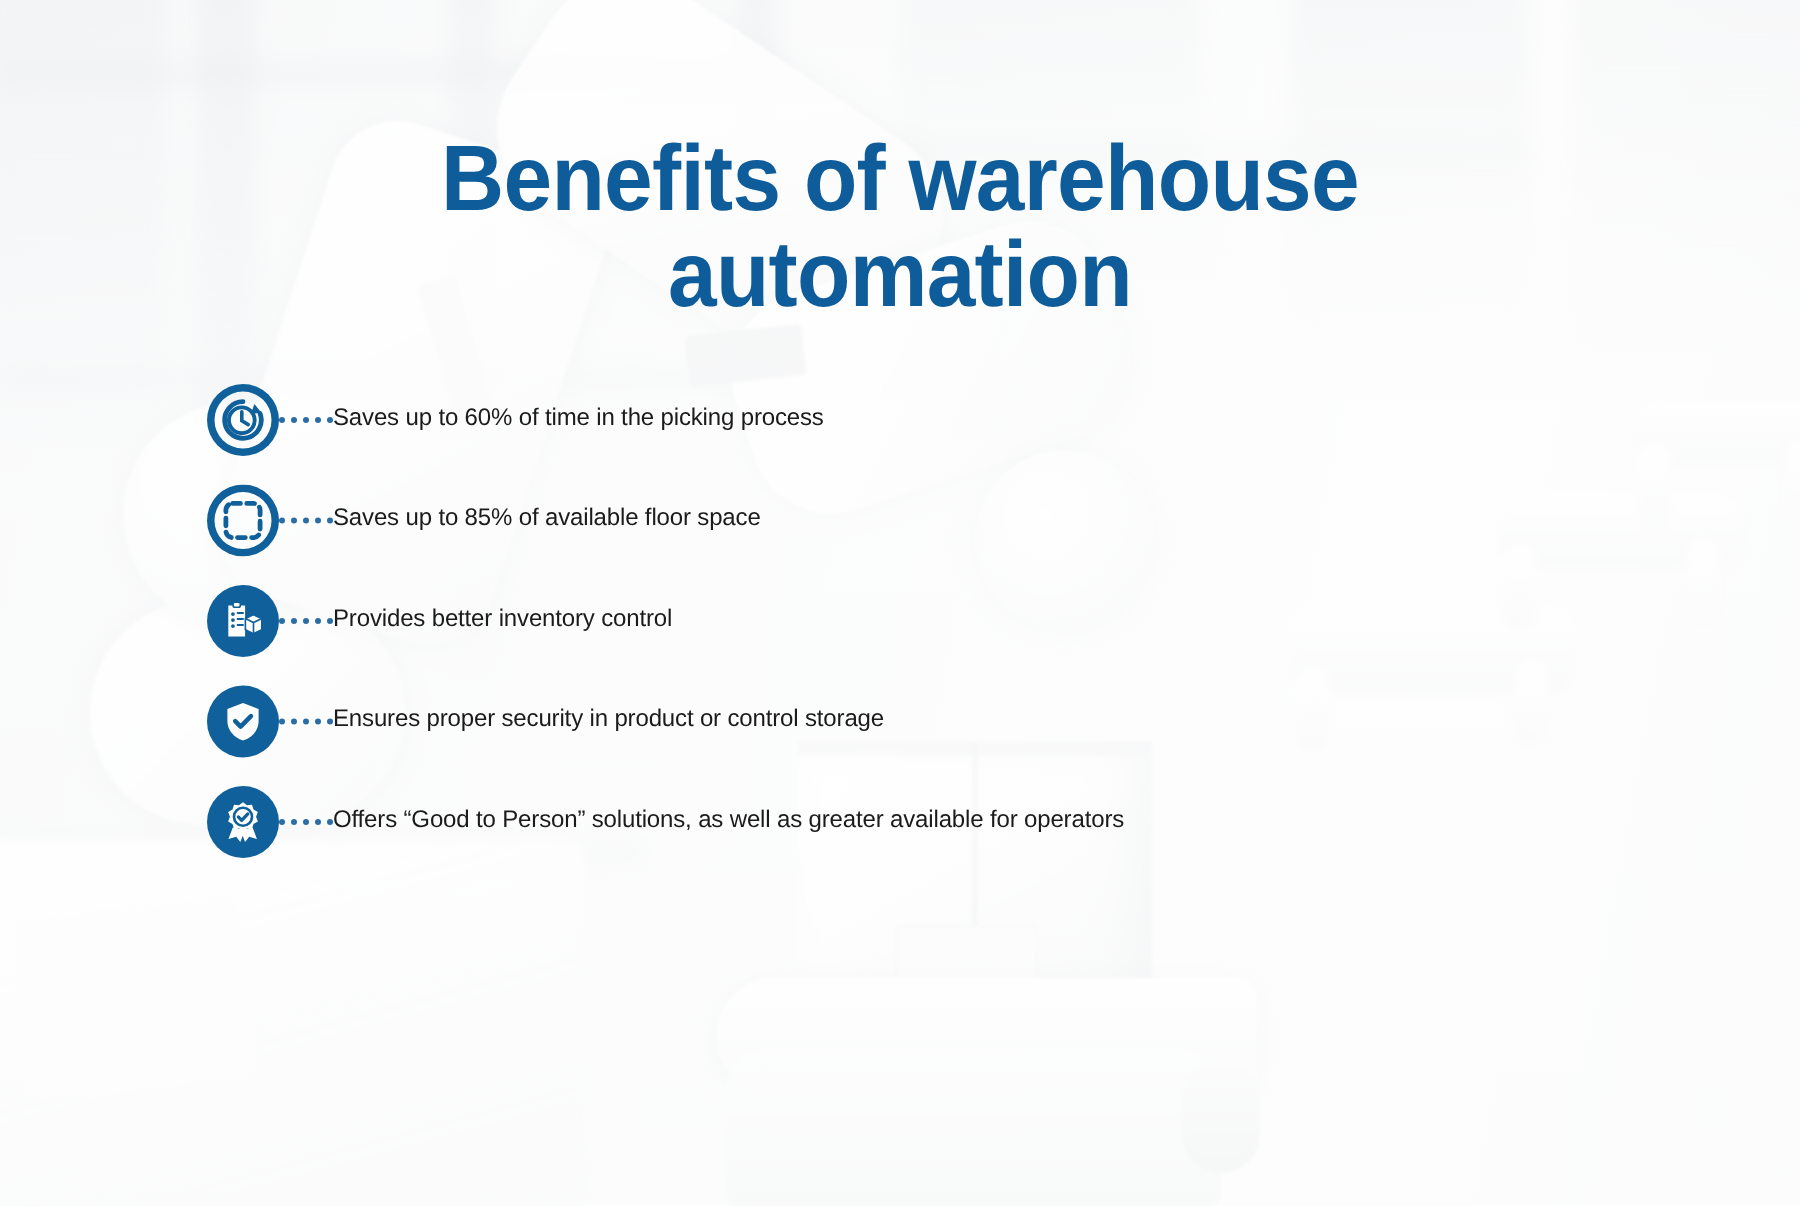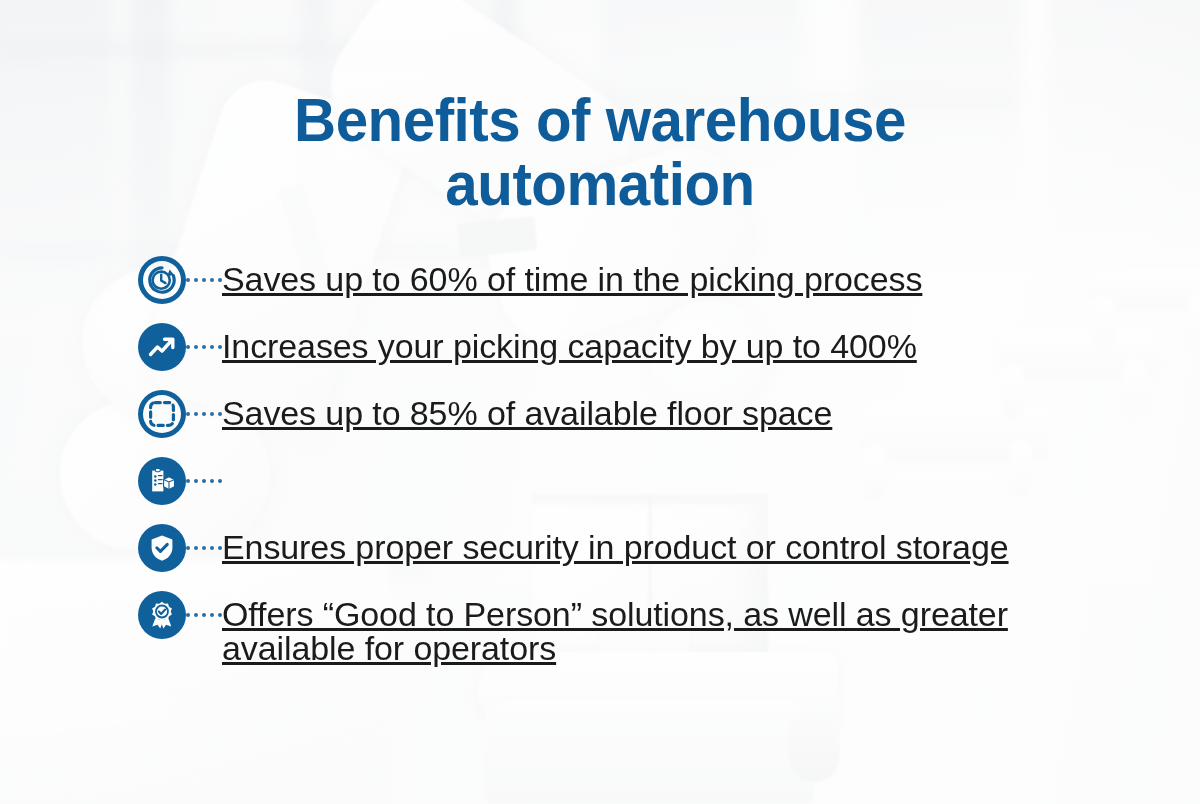--- a/index.html
+++ b/index.html
@@ -219,25 +219,24 @@
   .dots i {
     width: 4px;
     height: 4px;
     border-radius: 50%;
     background: #2b6ea5;
     display: block;
   }
   .benefit-text {
     flex: 1 1 auto;
     color: #1b1b1b;
-    font-size: 34px;
+    font-size: 16px;
     line-height: 34px;
     letter-spacing: -0.1px;
     padding-top: 6px;
-    text-decoration: underline;
   }
 </style>
 </head>
 <body>
 
 <div class="infographic">
 
   <div class="bg-photo">
     <div class="bg-shelf shelf-a"></div>
     <div class="bg-shelf shelf-b"></div>
@@ -314,36 +313,20 @@
         <div class="dots">
           <i></i>
             <i></i>
             <i></i>
             <i></i>
             <i></i>
         </div>
         <div class="benefit-text">Saves up to 60% of time in the picking process</div>
       </div>
 
-      <div class="benefit-row">
-        <div class="benefit-icon">
-          <svg width="30" height="30" viewBox="0 0 30 30">
-            <path d="M3.5 22.5l7-7.5 4.5 4 9.5-10.5" fill="none" stroke="#ffffff" stroke-width="3.4" stroke-linecap="round" stroke-linejoin="round"></path>
-            <path d="M17.5 7.2h8.3v8.3" fill="none" stroke="#ffffff" stroke-width="3.4" stroke-linecap="round" stroke-linejoin="round"></path>
-          </svg>
-        </div>
-        <div class="dots">
-          <i></i>
-            <i></i>
-            <i></i>
-            <i></i>
-            <i></i>
-        </div>
-        <div class="benefit-text">Increases your picking capacity by up to 400%</div>
-      </div>
 
       <div class="benefit-row">
         <div class="benefit-icon outline">
           <svg width="30" height="30" viewBox="0 0 30 30">
             <rect x="3.6" y="3.6" width="22.8" height="22.8" rx="4.5" fill="none" stroke="#10619b" stroke-width="3.2" stroke-dasharray="5.2 4.2" stroke-linecap="round"></rect>
           </svg>
         </div>
         <div class="dots">
           <i></i>
             <i></i>
@@ -367,20 +350,21 @@
             <path d="M16.6 13.4l5.4 2.6 5.5-2.6M22 16v7.8" fill="none" stroke="#10619b" stroke-width="1.1"></path>
           </svg>
         </div>
         <div class="dots">
           <i></i>
             <i></i>
             <i></i>
             <i></i>
             <i></i>
         </div>
+        <div class="benefit-text">Provides better inventory control</div>
       </div>
 
       <div class="benefit-row">
         <div class="benefit-icon">
           <svg width="30" height="30" viewBox="0 0 30 30">
             <path d="M15 2.6l10.4 4v8.1c0 6.2-4.3 11-10.4 13-6.1-2-10.4-6.8-10.4-13V6.6z" fill="#ffffff"></path>
             <path d="M9.8 14.8l3.6 3.6 6.9-7" fill="none" stroke="#10619b" stroke-width="3" stroke-linecap="round" stroke-linejoin="round"></path>
           </svg>
         </div>
         <div class="dots">

